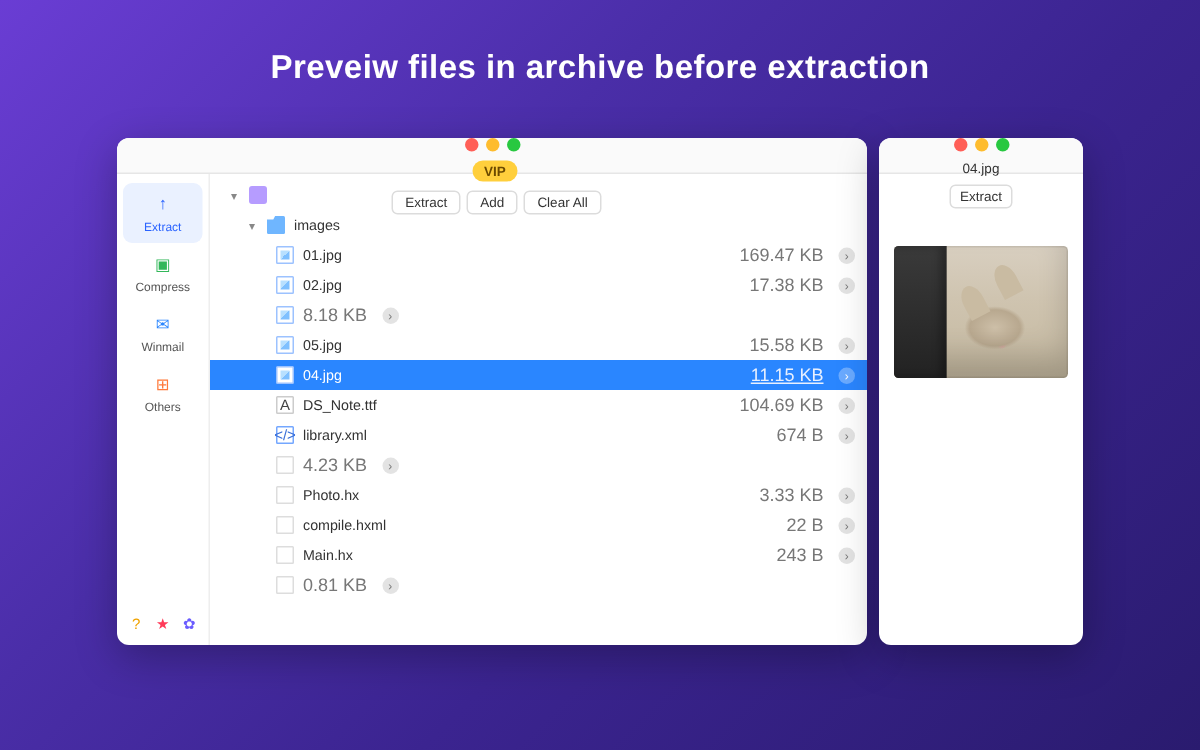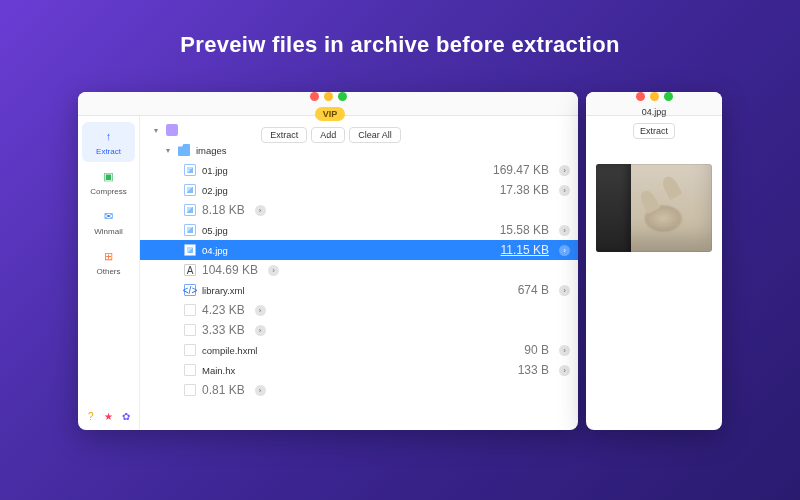--- a/index.html
+++ b/index.html
@@ -326,54 +326,56 @@
             <div class="row selected">
               <span class="indent" style="width: 38px;"></span>
               <span class="icon fi-img"></span>
               <span class="name">04.jpg</span>
               <span class="size">11.15 KB</span>
               <span class="info">›</span>
             </div>
             <div class="row">
               <span class="indent" style="width: 38px;"></span>
               <span class="icon fi-font">A</span>
+              <span class="name">DS_Note.ttf</span>
               <span class="size">104.69 KB</span>
               <span class="info">›</span>
             </div>
             <div class="row">
               <span class="indent" style="width: 38px;"></span>
               <span class="icon fi-xml">&lt;/&gt;</span>
               <span class="name">library.xml</span>
               <span class="size">674 B</span>
               <span class="info">›</span>
             </div>
             <div class="row">
               <span class="indent" style="width: 38px;"></span>
               <span class="icon fi-generic"></span>
               <span class="size">4.23 KB</span>
               <span class="info">›</span>
             </div>
             <div class="row">
               <span class="indent" style="width: 38px;"></span>
               <span class="icon fi-generic"></span>
+              <span class="name">Photo.hx</span>
               <span class="size">3.33 KB</span>
               <span class="info">›</span>
             </div>
             <div class="row">
               <span class="indent" style="width: 38px;"></span>
               <span class="icon fi-generic"></span>
               <span class="name">compile.hxml</span>
-              <span class="size">90 B</span>
+              <span class="size">22 B</span>
               <span class="info">›</span>
             </div>
             <div class="row">
               <span class="indent" style="width: 38px;"></span>
               <span class="icon fi-generic"></span>
               <span class="name">Main.hx</span>
-              <span class="size">133 B</span>
+              <span class="size">243 B</span>
               <span class="info">›</span>
             </div>
             <div class="row">
               <span class="indent" style="width: 38px;"></span>
               <span class="icon fi-generic"></span>
               <span class="size">0.81 KB</span>
               <span class="info">›</span>
             </div>
           </div>
       </div>

